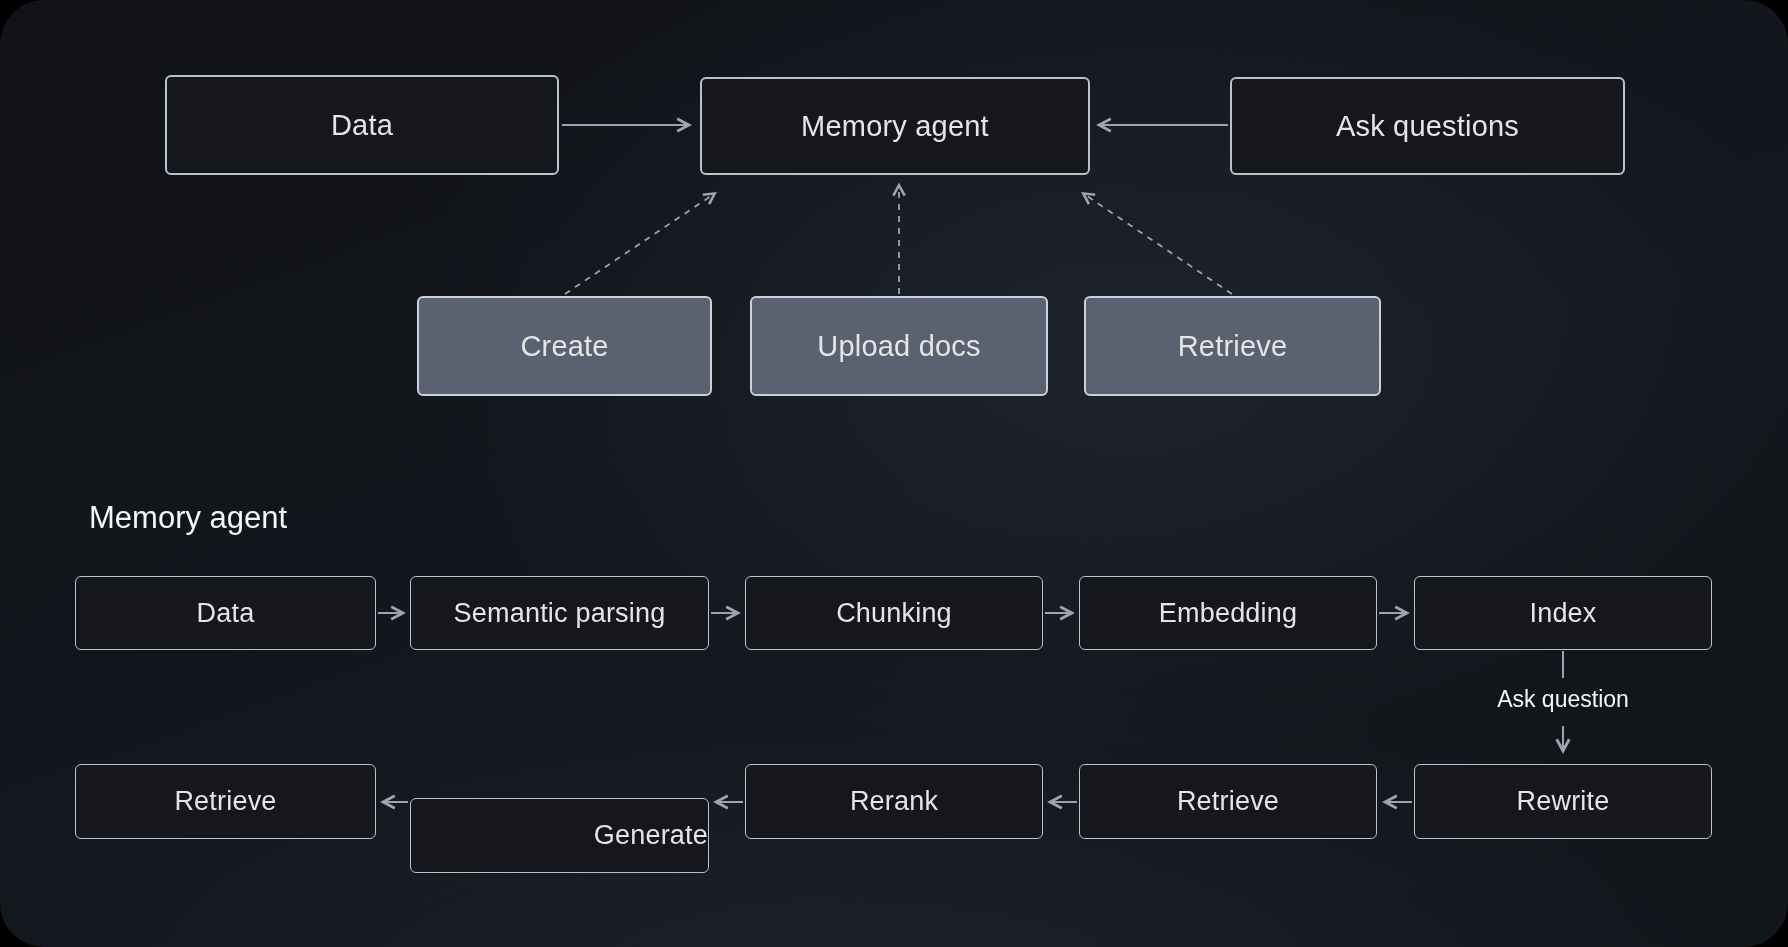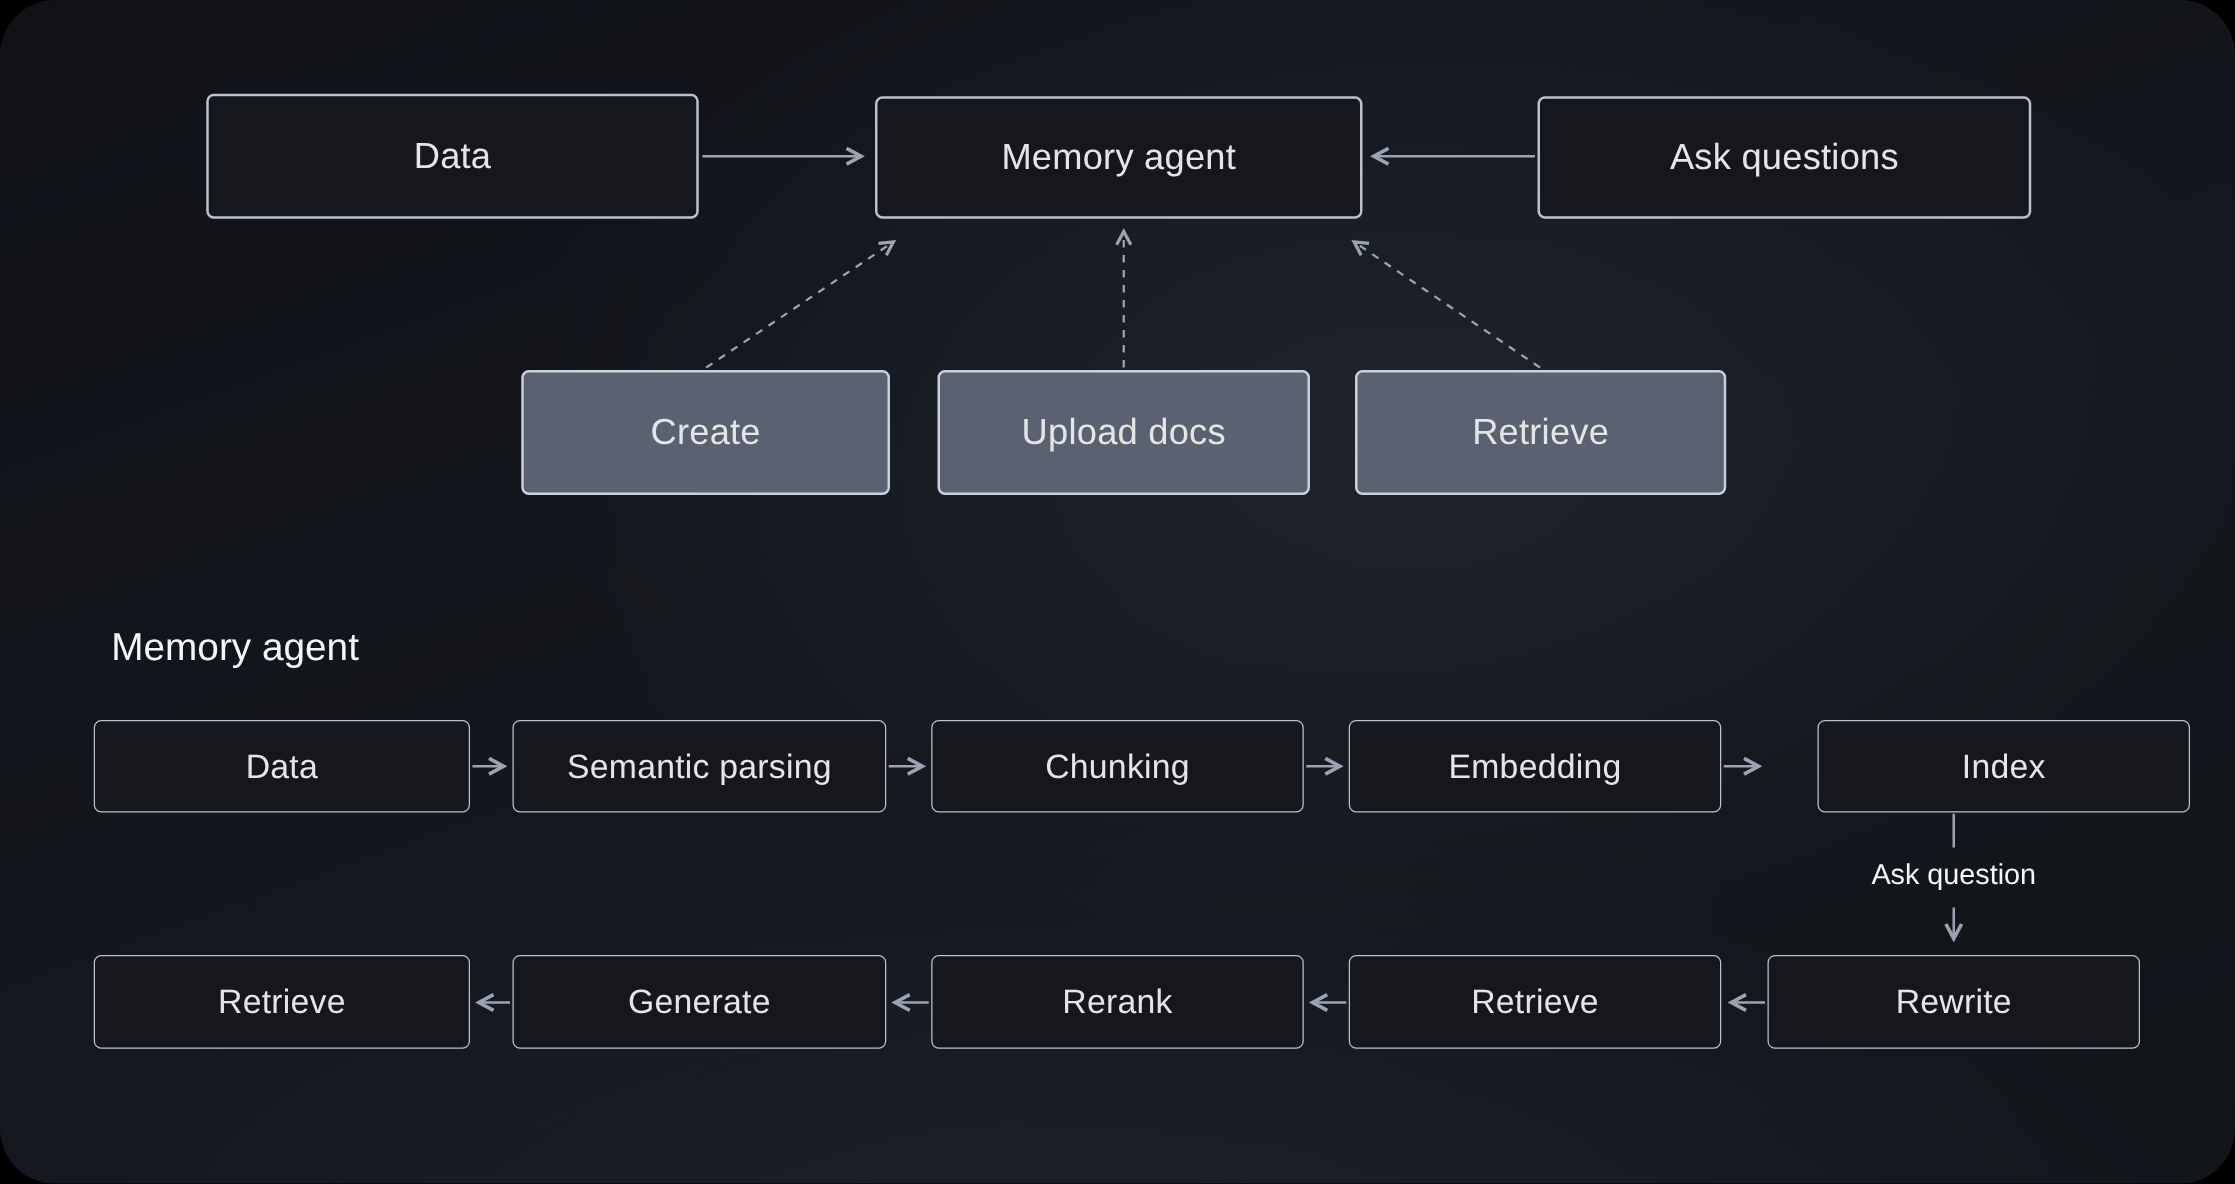--- a/index.html
+++ b/index.html
@@ -136,30 +136,30 @@
   </div>
   <div class="node small" style="left:410px; top:576px; width:299px; height:74px;text-align:center;">
     <span>Semantic parsing</span>
   </div>
   <div class="node small" style="left:1079px; top:576px; width:298px; height:74px;">
     <span>Embedding</span>
   </div>
   <div class="node small" style="left:745px; top:576px; width:298px; height:74px;">
     <span>Chunking</span>
   </div>
-  <div class="node small" style="left:1414px; top:576px; width:298px; height:74px;margin-left:40px;">
+  <div class="node small" style="left:1414px; top:576px; width:298px; height:74px;">
     <span>Index</span>
   </div>
 
   <div class="connector-label">Ask question</div>
 
   <div class="node small" style="left:75px; top:764px; width:301px; height:75px;">
     <span>Retrieve</span>
   </div>
-  <div class="node small" style="left:410px; top:764px; width:299px; height:75px;">
+  <div class="node small" style="left:410px; top:798px; width:299px; height:75px;justify-content:flex-end;">
     <span>Generate</span>
   </div>
   <div class="node small" style="left:745px; top:764px; width:298px; height:75px;">
     <span>Rerank</span>
   </div>
   <div class="node small" style="left:1079px; top:764px; width:298px; height:75px;">
     <span>Retrieve</span>
   </div>
   <div class="node small" style="left:1414px; top:764px; width:298px; height:75px;">
     <span>Rewrite</span>

